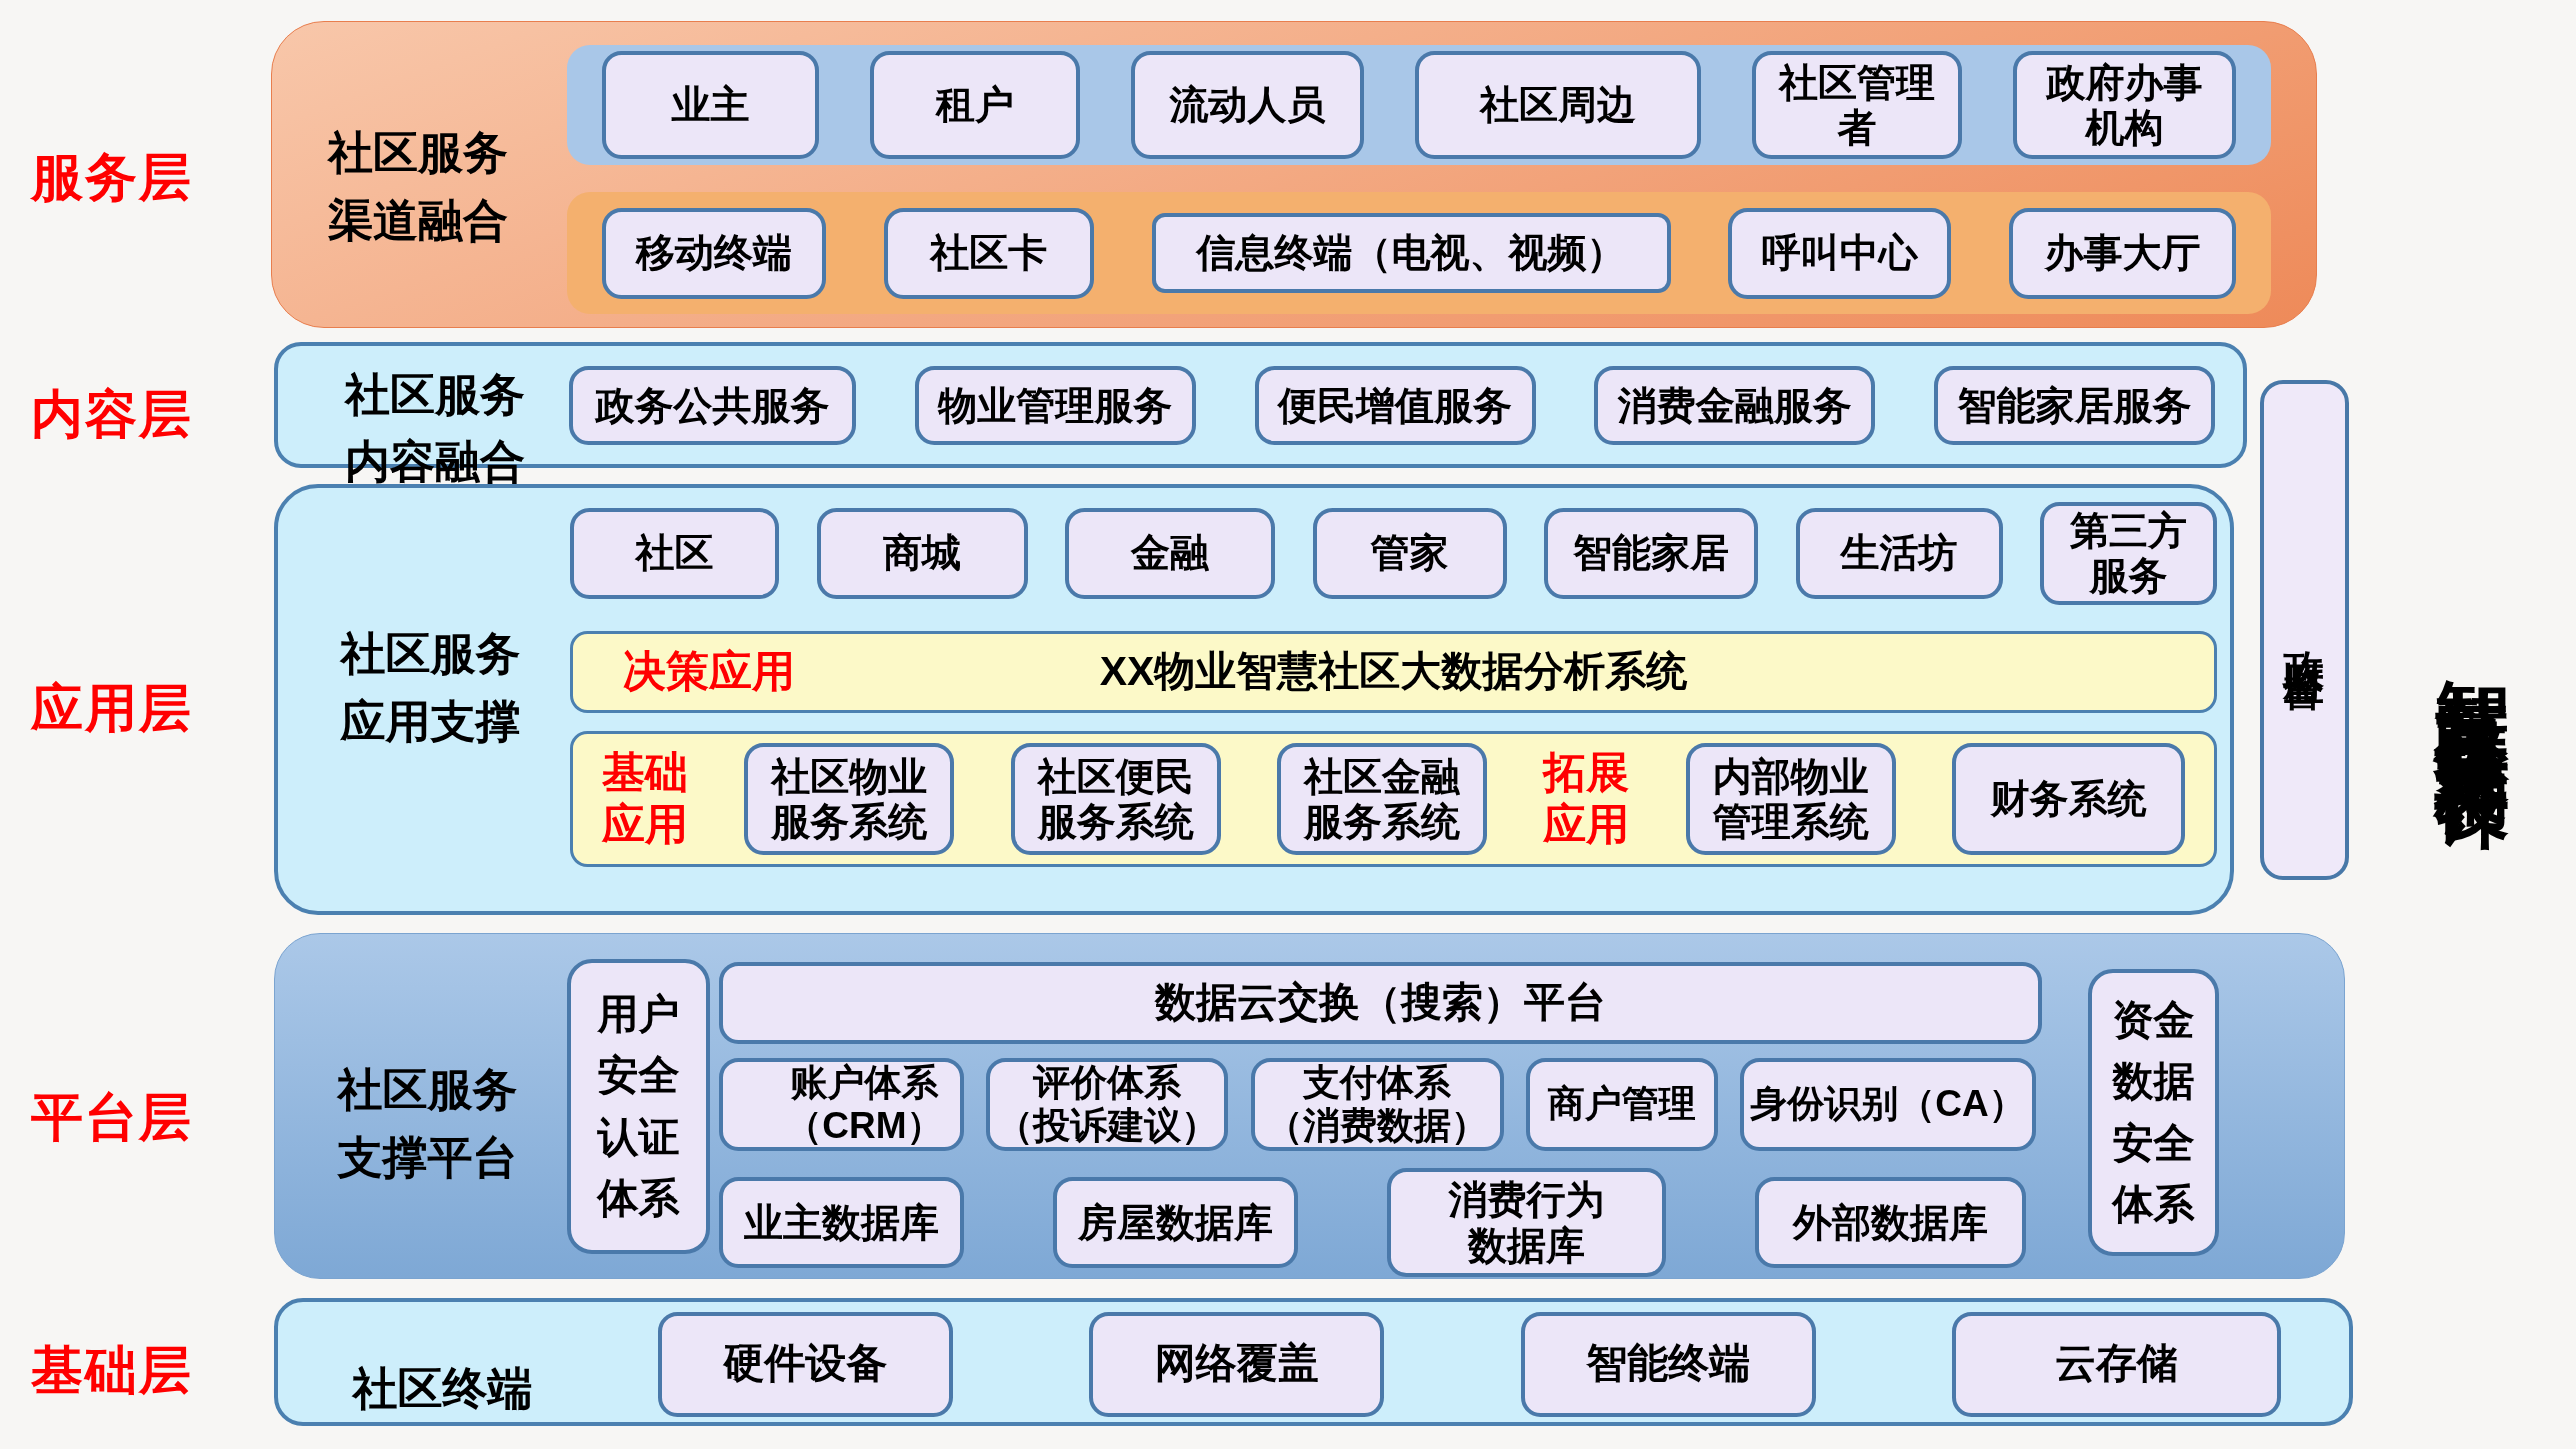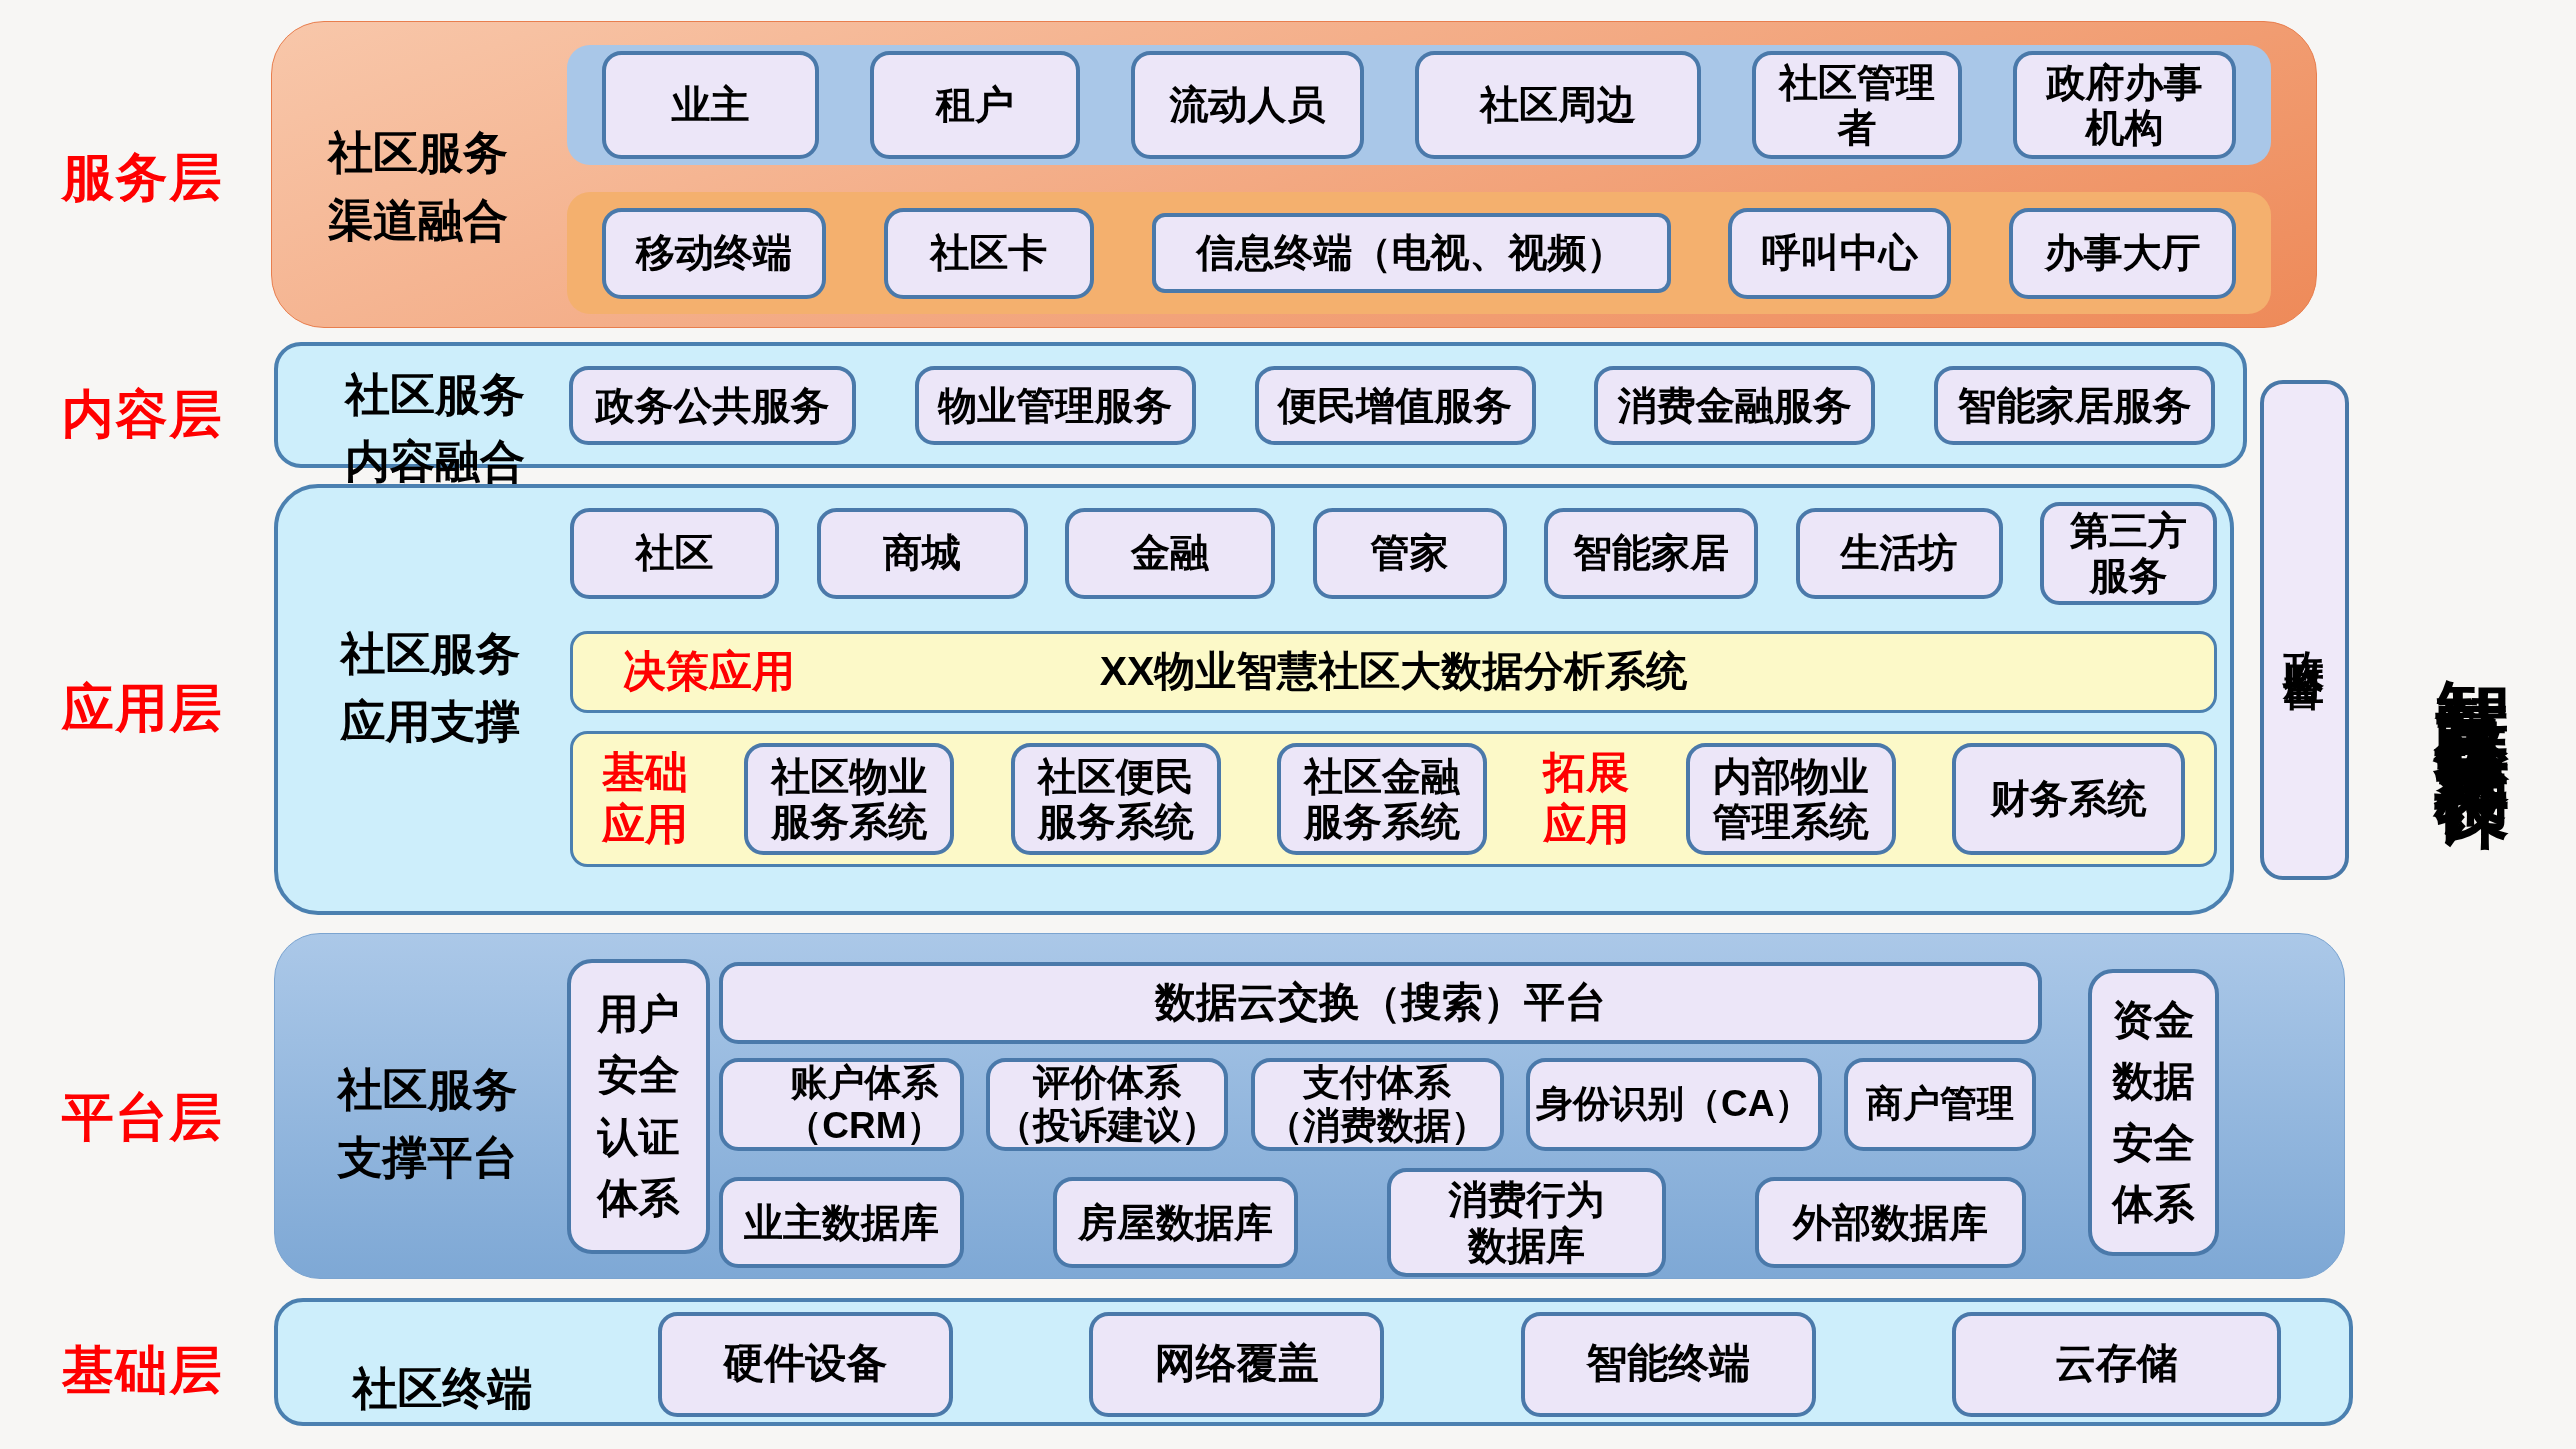--- a/index.html
+++ b/index.html
@@ -5,21 +5,21 @@
   html,body{margin:0;padding:0;}
   body{
     width:2576px;height:1450px;position:relative;overflow:hidden;
     background:#f7f6f4;
     font-family:"Liberation Sans","DejaVu Sans",sans-serif;
     color:#000;
   }
   .abs{position:absolute;box-sizing:border-box;}
   .pre{white-space:pre-line;}
   .layer-tag{
-    width:223px;left:31px;text-align:center;
+    width:223px;left:31px;text-align:left;
     color:#f00;font-size:52px;font-weight:700;letter-spacing:1.9px;
   }
   .panel{box-sizing:border-box;}
   .panel-label{
     font-size:45px;font-weight:700;line-height:1.5;text-align:center;
   }
   .box{
     display:flex;align-items:center;justify-content:center;
     background:#ece6f8;border:4.8px solid #4a79aa;border-radius:19.4px;
     font-size:39px;font-weight:700;line-height:1.16;text-align:center;
@@ -168,22 +168,22 @@
 
   <div class="abs box" style="left:444px;top:28px;width:1323px;height:82px;font-size:41px;">数据云交换（搜索）平台</div>
 
   <div class="row-flex" style="left:444px;top:124px;width:1317px;height:93px;">
     <div class="box" style="width:245px;height:93px;font-size:37px;padding-left:46px;">账户体系
 （CRM）</div>
     <div class="box" style="width:242px;height:93px;font-size:37px;">评价体系
 （投诉建议）</div>
     <div class="box" style="width:253px;height:93px;font-size:37px;">支付体系
 （消费数据）</div>
+    <div class="box" style="width:192px;height:93px;font-size:37px;">商户管理</div>
     <div class="box" style="width:296px;height:93px;font-size:37px;">身份识别（CA）</div>
-    <div class="box" style="width:192px;height:93px;font-size:37px;">商户管理</div>
   </div>
 
   <div class="row-flex" style="left:444px;top:234px;width:1307px;height:109px;">
     <div class="box" style="width:245px;height:91px;">业主数据库</div>
     <div class="box" style="width:245px;height:91px;">房屋数据库</div>
     <div class="box" style="width:279px;height:109px;">消费行为
 数据库</div>
     <div class="box" style="width:271px;height:91px;">外部数据库</div>
   </div>
 

